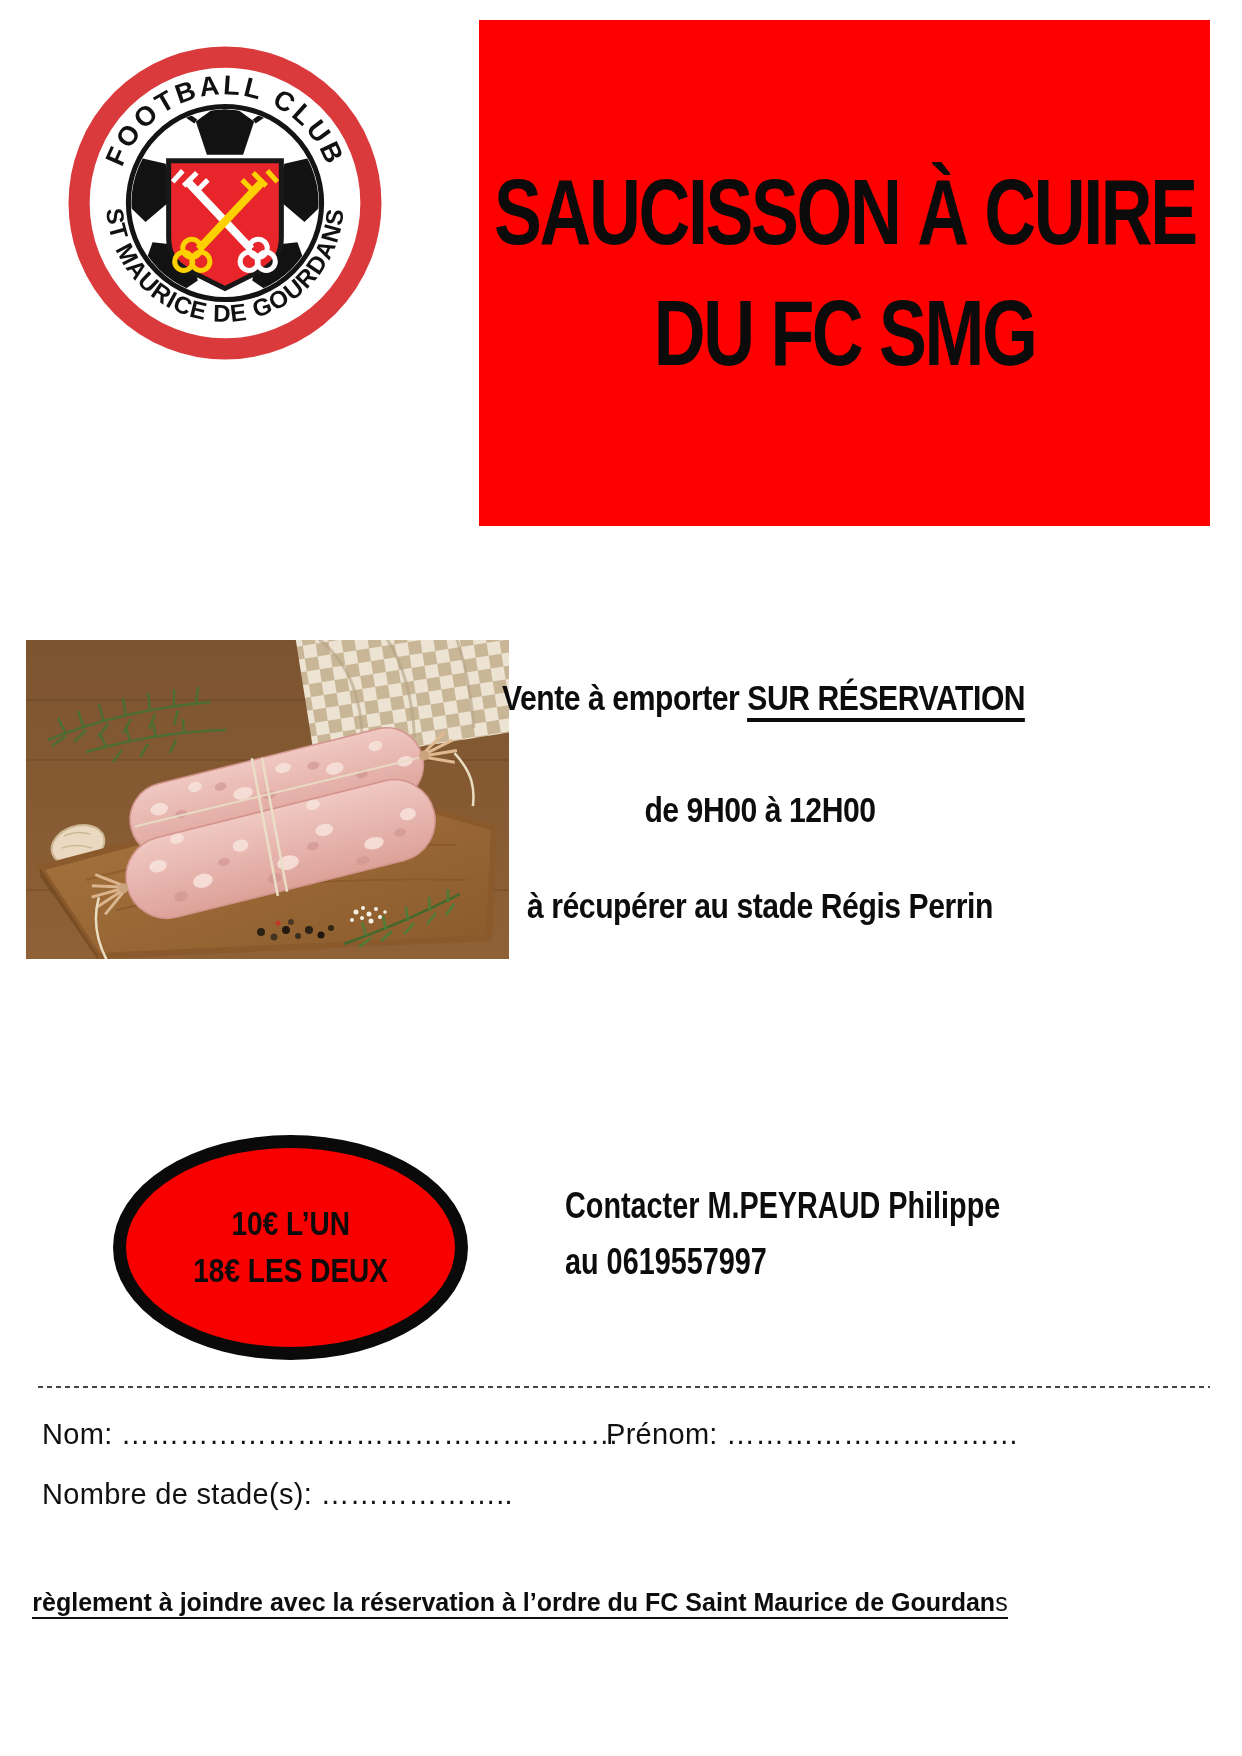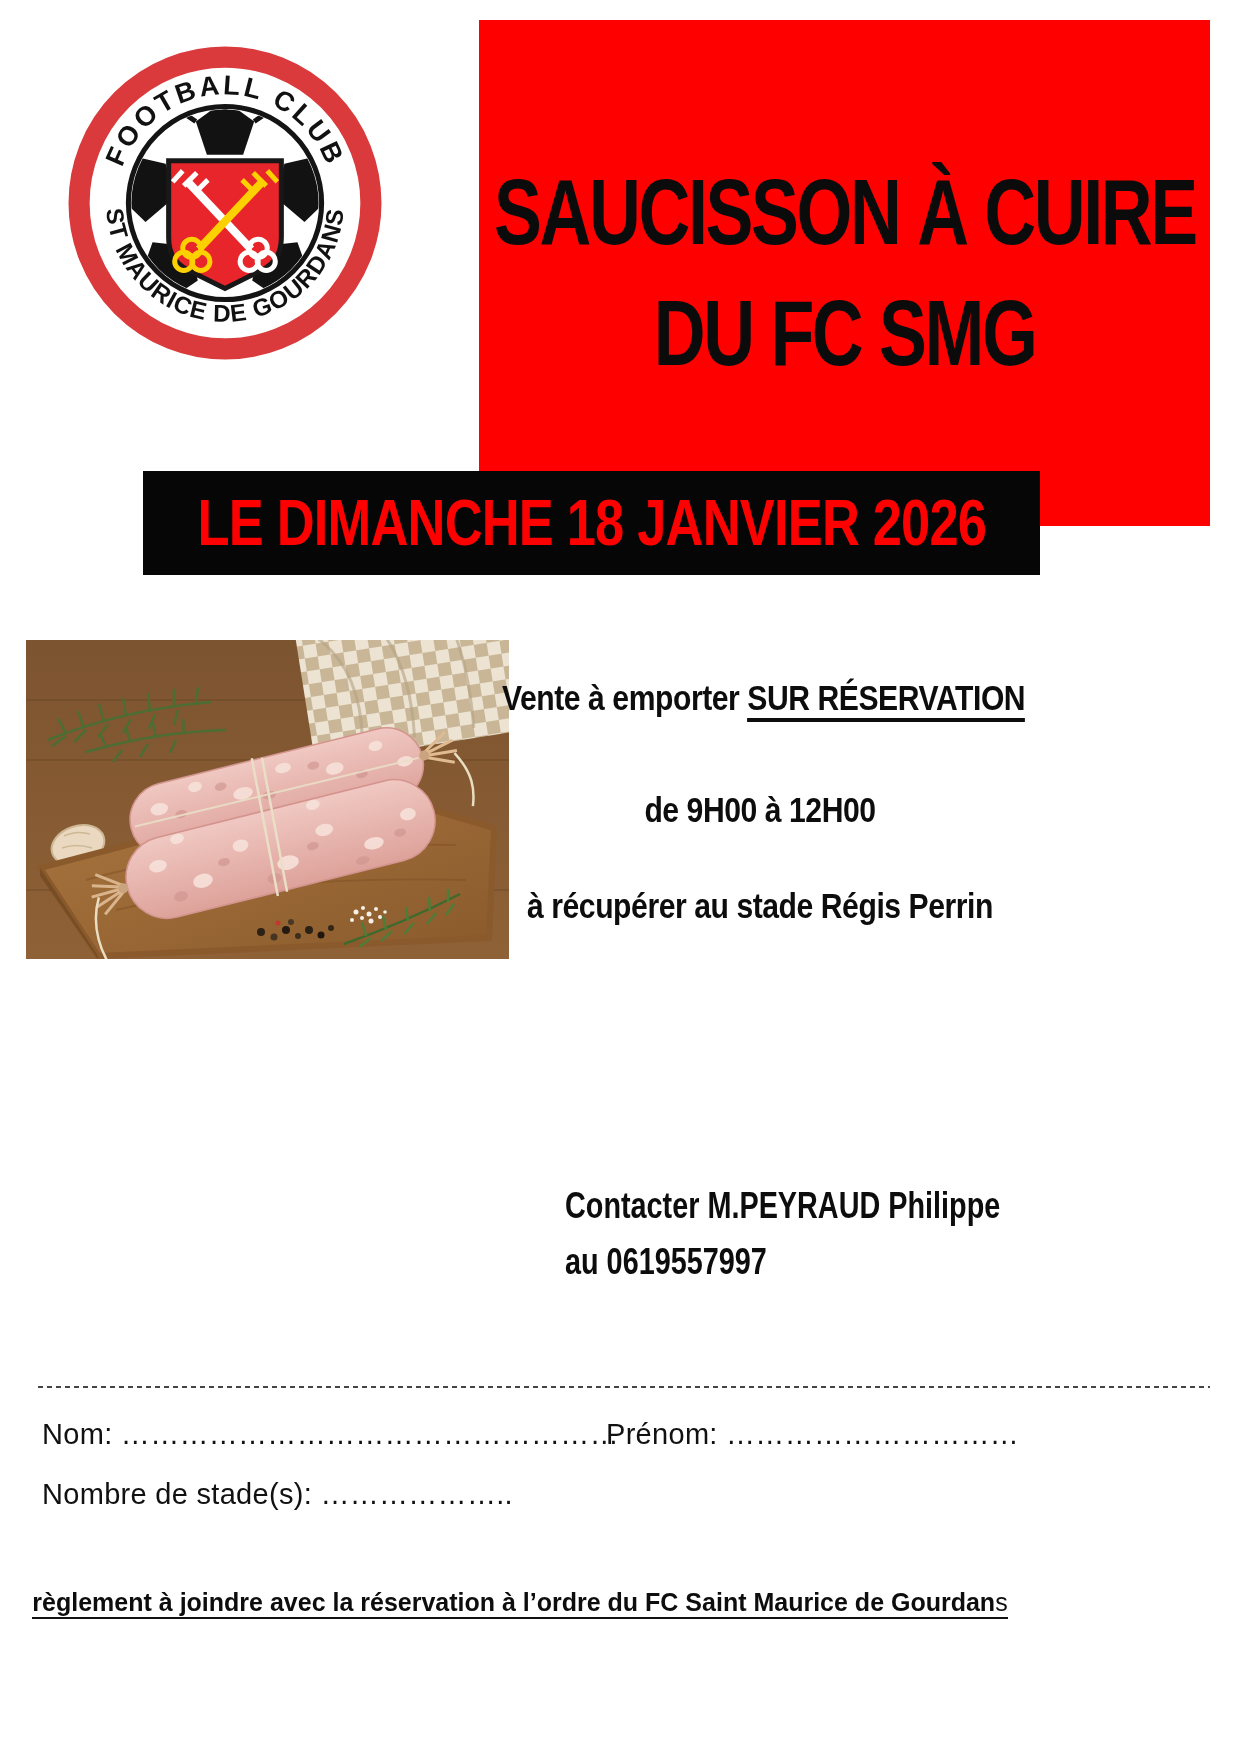--- a/index.html
+++ b/index.html
@@ -123,23 +123,20 @@
         <textPath href="#arcBot" startOffset="50%" text-anchor="middle">ST MAURICE DE GOURDANS</textPath>
       </text>
     </svg>
   </div>
 
   <div class="hero">
     <div class="hero-line">SAUCISSON À CUIRE</div>
     <div class="hero-line">DU FC SMG</div>
   </div>
 
-  <div class="date-banner">
-    <div class="date-banner-text">LE DIMANCHE 18 JANVIER 2026</div>
-  </div>
 
   <div class="photo">
     <svg viewBox="0 0 483 319" width="483" height="319">
       <defs>
         <linearGradient id="wood" x1="0" y1="0" x2="0" y2="1">
           <stop offset="0" stop-color="#7c5430"></stop>
             <stop offset="1" stop-color="#8f6136"></stop>
         </linearGradient>
         <linearGradient id="board" x1="0" y1="0" x2="1" y2="1">
           <stop offset="0" stop-color="#a9763f"></stop>
@@ -272,20 +269,24 @@
 
   <div class="info">
     <div class="info-line info-line1">
       <span>Vente à emporter </span><span class="u-black">SUR RÉSERVATION</span>
     </div>
     <div class="info-line info-line2">de 9H00 à 12H00</div>
     <div class="info-line info-line3">à récupérer au stade Régis Perrin</div>
   </div>
 
 
+  <div class="badge">
+    <div class="badge-line">10€ L’UN</div>
+    <div class="badge-line">18€ LES DEUX</div>
+  </div>
 
   <div class="contact">
     <div class="contact-line">Contacter M.PEYRAUD Philippe</div>
     <div class="contact-line">au 0619557997</div>
   </div>
 
   <div class="cut-line"></div>
 
   <div class="form-line form-prenom">Prénom: …………………………</div>
   <div class="form-line form-nom">Nom: ……………………………………………</div>

